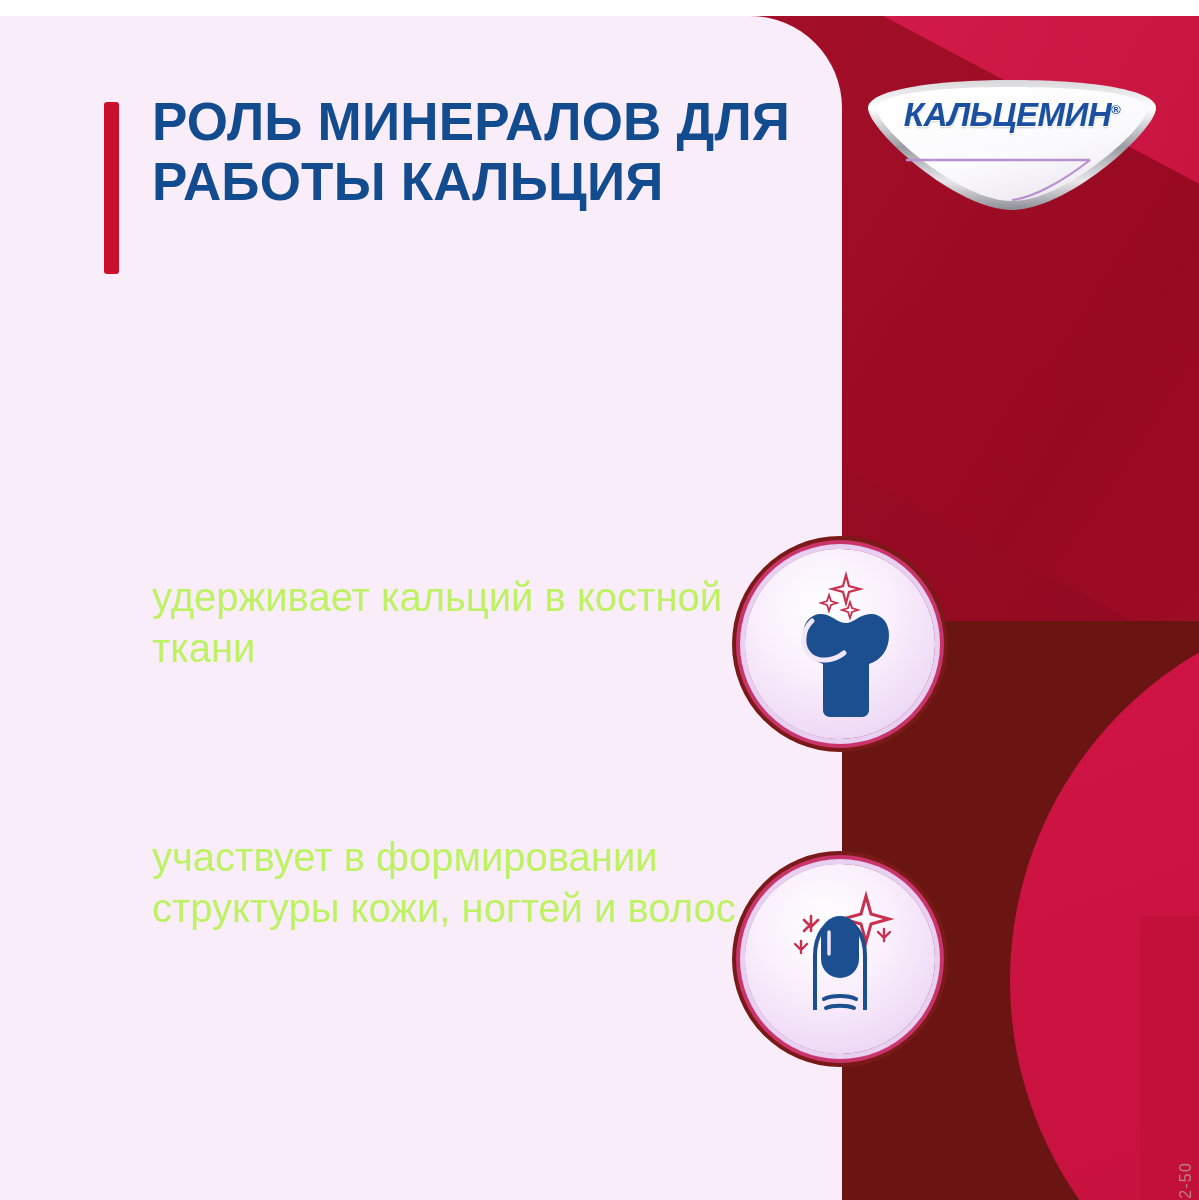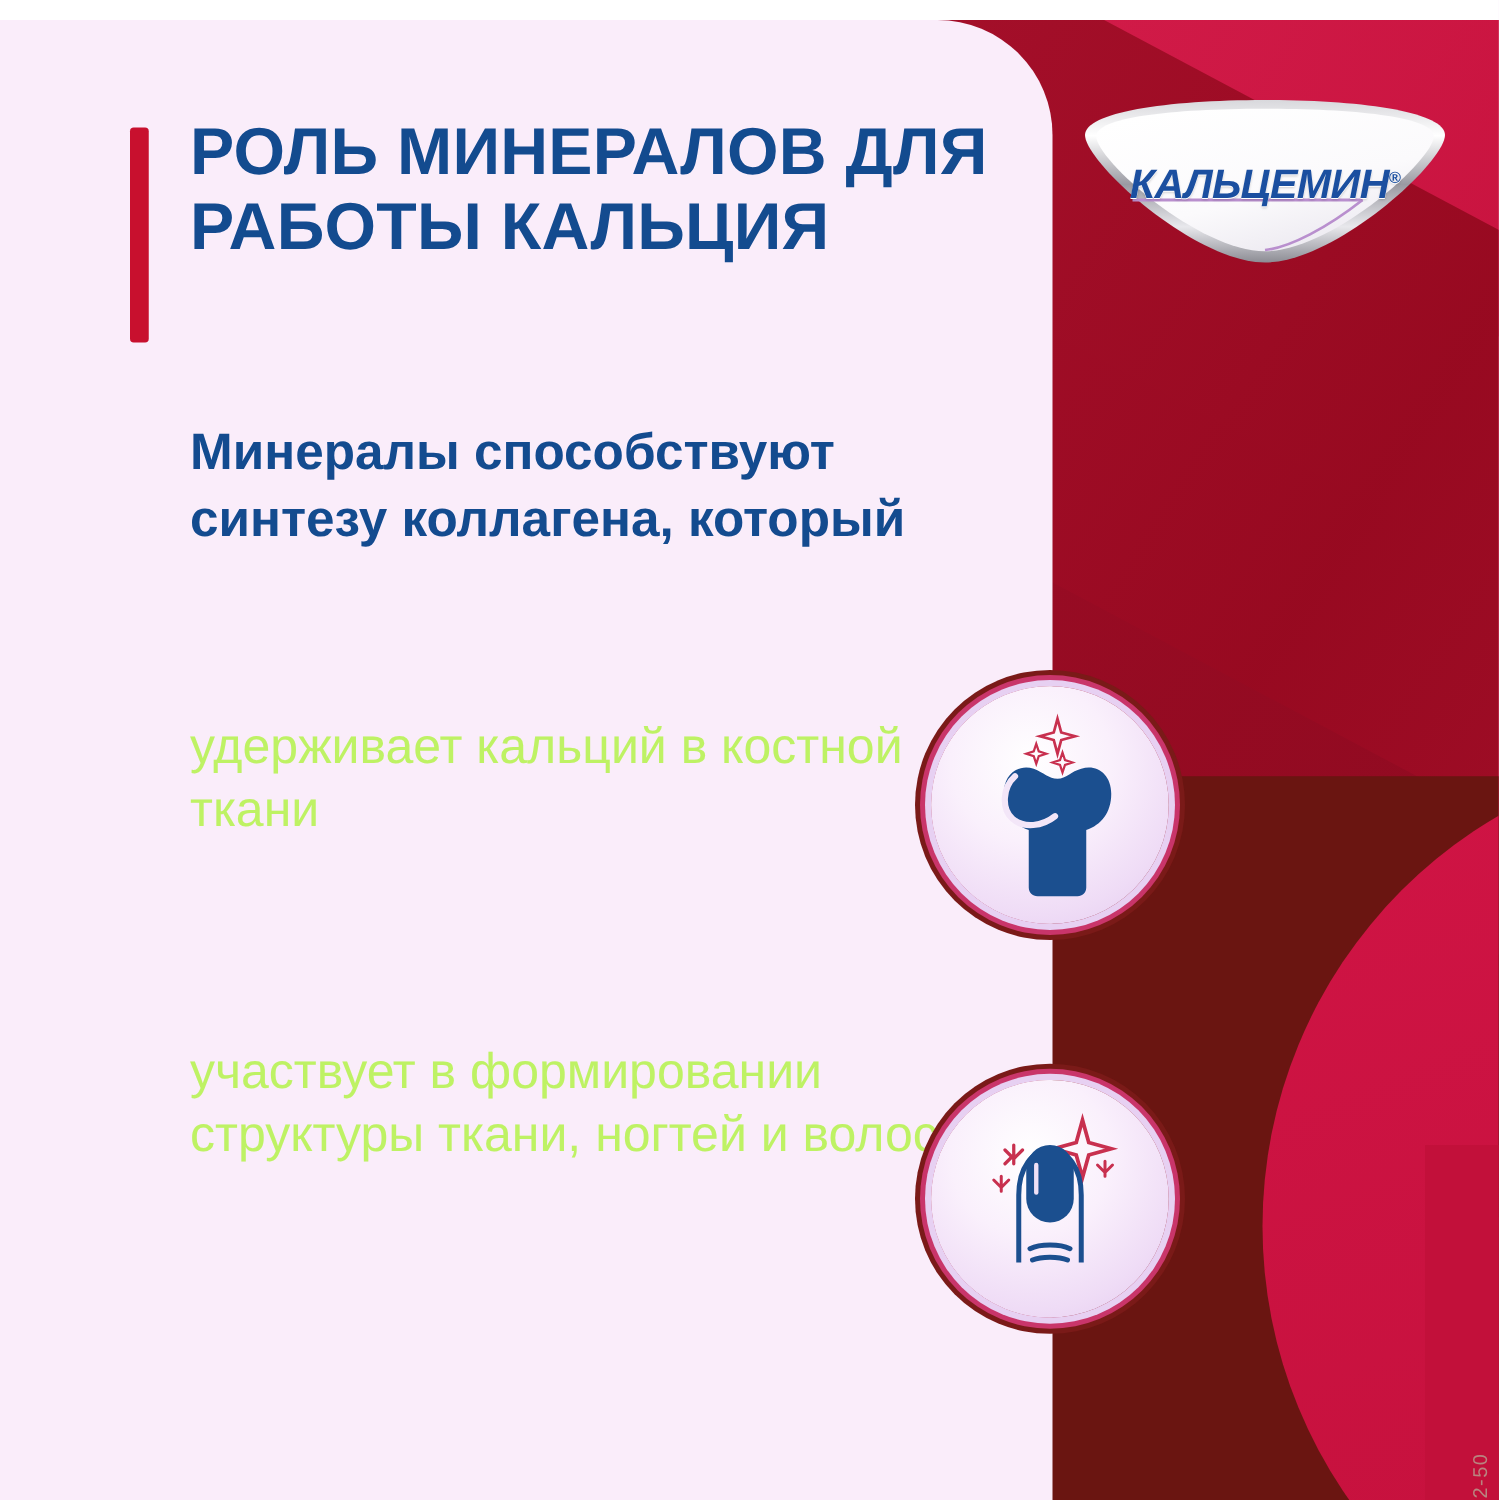--- a/index.html
+++ b/index.html
@@ -153,21 +153,21 @@
   
   .logo {
     position:absolute;
     left:862px; top:62px;
     width:300px; height:140px;
     z-index:10;
   }
   .logo svg { display:block; width:100%; height:100%; }
   .logo-text {
     position:absolute;
-    left:0; right:0; top:50px;
+    left:0; right:0; top:18px;
     text-align:center;
     font-size:33px;
     font-weight:bold;
     font-style:italic;
     letter-spacing:-.5px;
     color:#1B4FA0;
     text-shadow:0 1px 0 #ffffff, 0 2px 2px rgba(0,0,0,.18);
     z-index:11;
     pointer-events:none;
   }
@@ -198,24 +198,23 @@
   <div class="maroon-wedge"></div>
   <div class="maroon-block"></div>
   <div class="red-circle"></div>
   <div class="red-bottom-fade"></div>
 
   <div class="panel"></div>
 
   <div class="accent-bar"></div>
   <h1 class="title">РОЛЬ МИНЕРАЛОВ ДЛЯ РАБОТЫ КАЛЬЦИЯ</h1>
 
-  <p class="lead">Минералы способствуют синтезу коллагена, который</p>
 
   <p class="benefit benefit-1">удерживает кальций в костной ткани</p>
-  <p class="benefit benefit-2">участвует в формировании структуры ткани, ногтей и волос</p>
+  <p class="benefit benefit-2">участвует в формировании структуры кожи, ногтей и волос</p>
 
   <div class="badge badge-bone">
     <svg viewBox="0 0 190 190">
 
       <path d="M101 26 L104 37 L115 40 L104 43 L101 54 L98 43 L87 40 L98 37 Z" fill="none" stroke="#C8304F" stroke-width="2.2"></path>
       <path d="M84 46 L86 52 L92 54 L86 56 L84 62 L82 56 L76 54 L82 52 Z" fill="none" stroke="#C8304F" stroke-width="1.8"></path>
       <path d="M105 53 L107 59 L113 61 L107 63 L105 69 L103 63 L97 61 L103 59 Z" fill="none" stroke="#C8304F" stroke-width="1.8"></path>
 
       <path d="M58 86
                c0 -16 12 -24 24 -20

